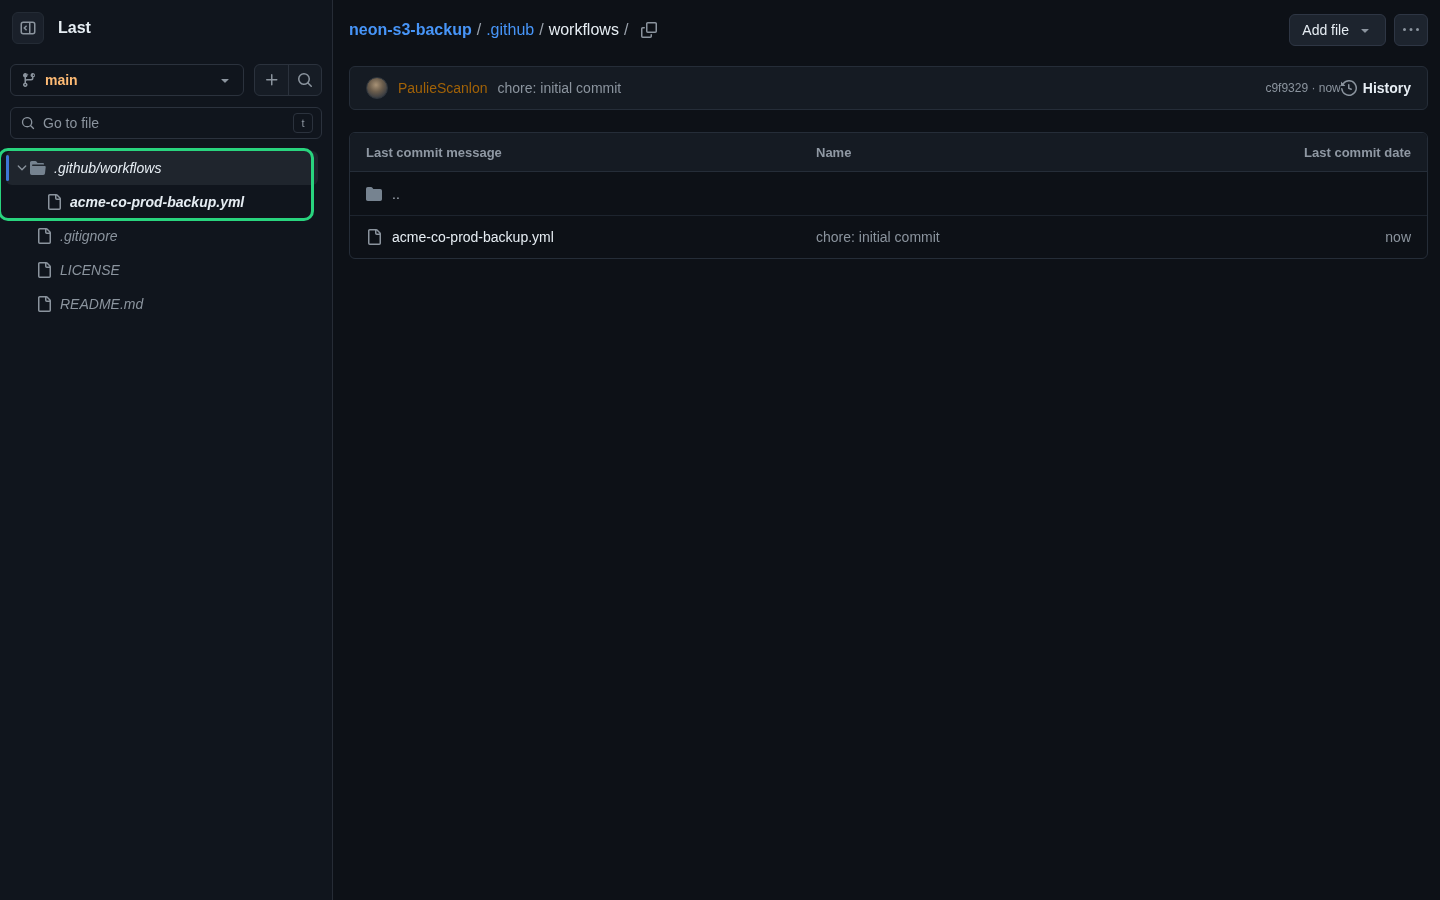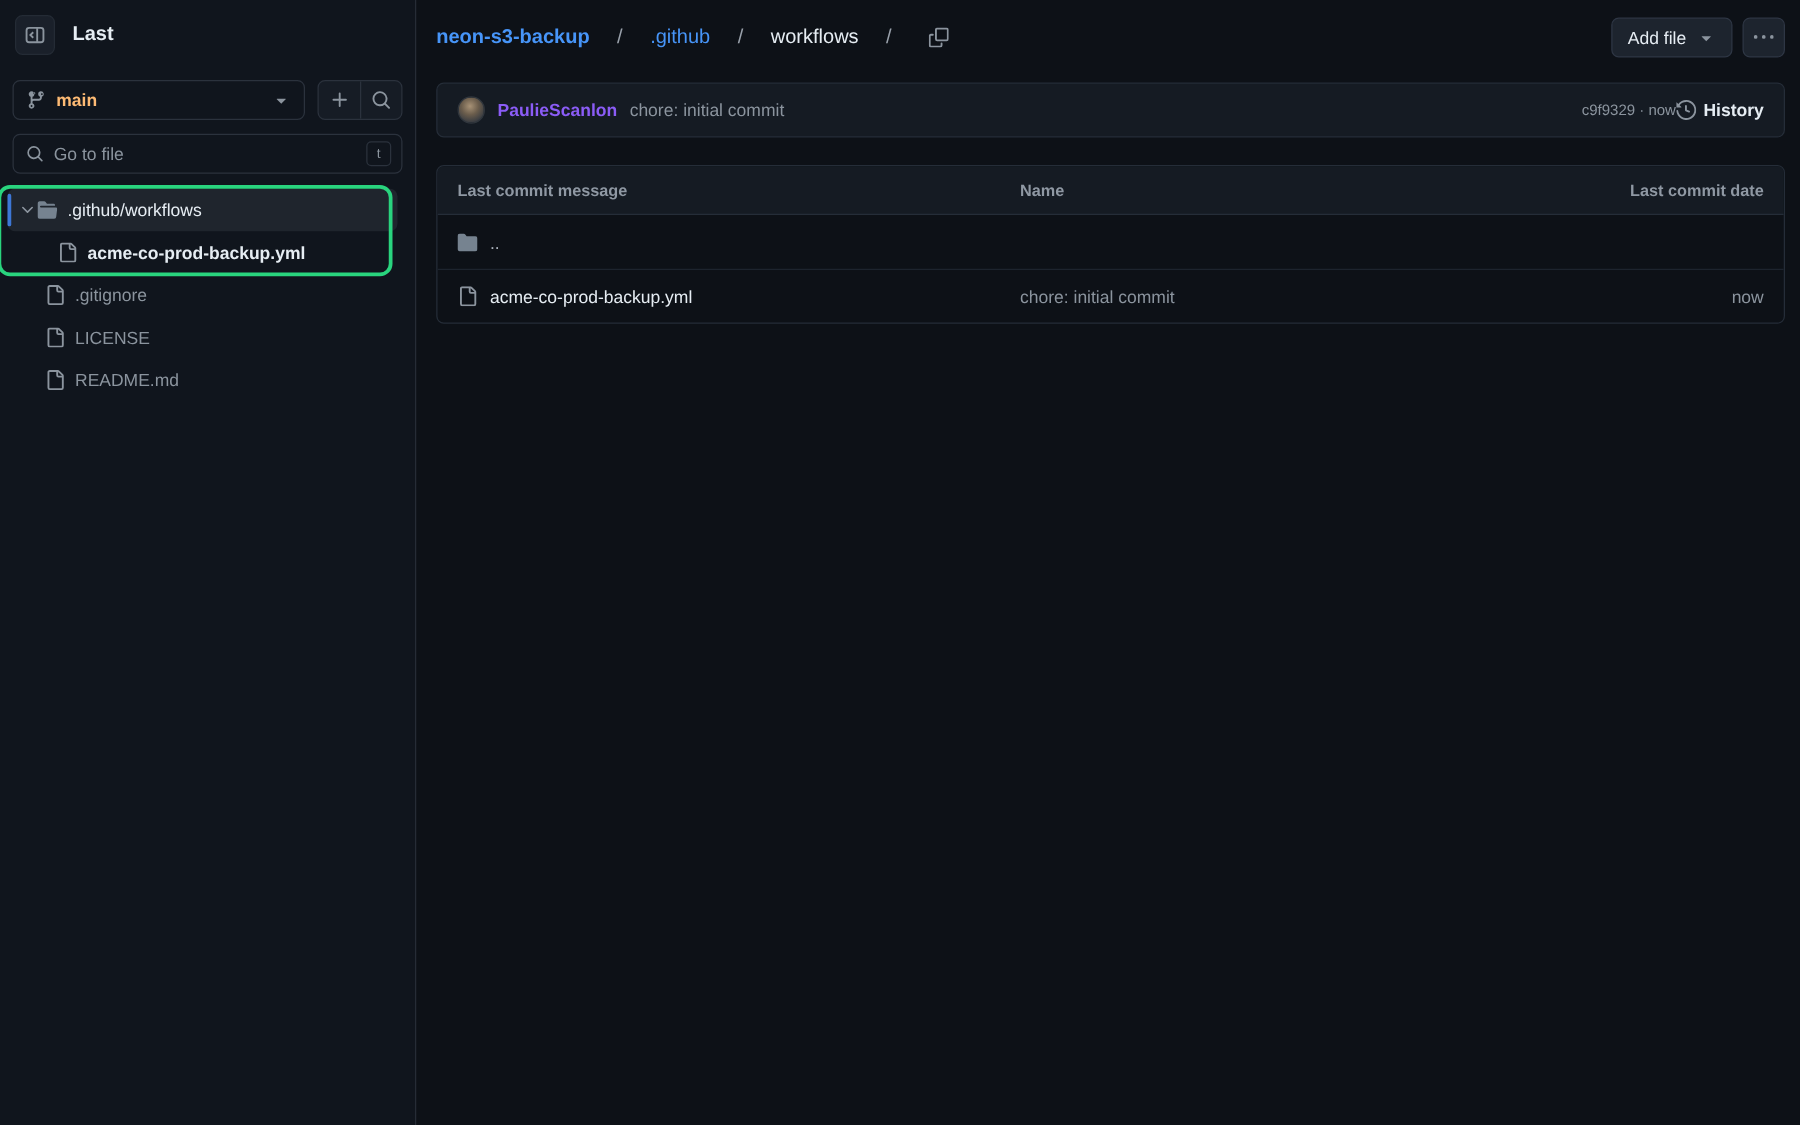--- a/index.html
+++ b/index.html
@@ -55,21 +55,21 @@
     color:#e6edf3; font-size:14px; font-family:inherit;
   }
   .sb-search input::placeholder { color:#8b949e; }
   .kbd {
     min-width:20px; height:20px; padding:0 5px;
     border:1px solid #2b323d; border-radius:4px;
     font-size:11px; color:#8b949e; display:flex; align-items:center; justify-content:center;
   }
 
   
-  .tree { margin-top:12px; padding:0 14px 0 6px; position:relative; }
+  .tree { margin-top:12px; padding:0 14px 0 6px; position:relative;font-style:italic; }
   .tree-row {
     height:34px; border-radius:6px; display:flex; align-items:center;
     padding-left:8px; position:relative; cursor:pointer; color:#8b949e;
   }
   .tree-row.selected { background:#1f252d; color:#e6edf3; }
   .tree-row.selected::before {
     content:""; position:absolute; left:0; top:4px; bottom:4px; width:3px;
     border-radius:2px; background:#3d77d6;
   }
   .tree-row.active-file { color:#e6edf3; font-weight:600; }
@@ -80,21 +80,21 @@
   .tree-row .label { font-size:14px; }
   .folder-color { color:#768390; }
   .annotation-box {
     position:absolute; left:-2px; top:-3px; width:316px; height:73px;
     border:3px solid #29d47e; border-radius:10px; pointer-events:none; z-index:5;
   }
 
   
   .main { margin-left:333px; padding:14px 12px 0 16px; }
   .topbar { display:flex; align-items:center; justify-content:space-between; height:32px; }
-  .breadcrumb { display:flex; align-items:center; gap:22px; font-size:16px; }
+  .breadcrumb { display:flex; align-items:center; gap:5px; font-size:16px; }
   .bc-repo { color:#4795f8; font-weight:600; text-decoration:none; cursor:pointer; }
   .bc-link { color:#4795f8; font-weight:400; text-decoration:none; cursor:pointer; }
   .bc-sep { color:#99a1ab; }
   .bc-current { color:#e6edf3; font-weight:400; }
   .bc-copy { margin-left:8px; color:#8b949e; cursor:pointer; display:flex; }
 
   .top-actions { display:flex; align-items:center; gap:8px; }
   .btn {
     height:32px; border-radius:6px; background:#1d242e; border:1px solid #2e3644;
     color:#e6edf3; font-size:14px; font-weight:500;
@@ -106,21 +106,21 @@
   .commit-bar {
     margin-top:20px; height:44px; background:#151b23;
     border:1px solid #252d38; border-radius:6px;
     display:flex; align-items:center; padding:0 16px; gap:10px;
   }
   .avatar {
     width:22px; height:22px; border-radius:50%;
     background:radial-gradient(circle at 45% 35%, #a89276 0%, #6b5d4c 40%, #3a3d42 75%, #24272c 100%);
     border:1px solid #30363d; flex-shrink:0; cursor:pointer;
   }
-  .commit-author { font-weight:700; color:#8b5cf6; cursor:pointer;text-align:right; }
+  .commit-author { font-weight:400; color:#a16207; cursor:pointer;text-align:right; }
   .commit-msg { color:#8b949e; cursor:pointer; }
   .commit-right { margin-left:auto; display:flex; align-items:center; }
   .commit-sha { color:#8b949e; font-size:12px; cursor:pointer; }
   .history-link { display:flex; align-items:center; gap:6px; color:#e6edf3; font-weight:600; cursor:pointer; }
   .history-link svg { color:#8b949e; }
 
   .file-table {
     margin-top:22px; border:1px solid #252d38; border-radius:6px; overflow:hidden;
   }
   .ft-grid { display:grid; grid-template-columns:450px 1fr 160px; align-items:center; }

